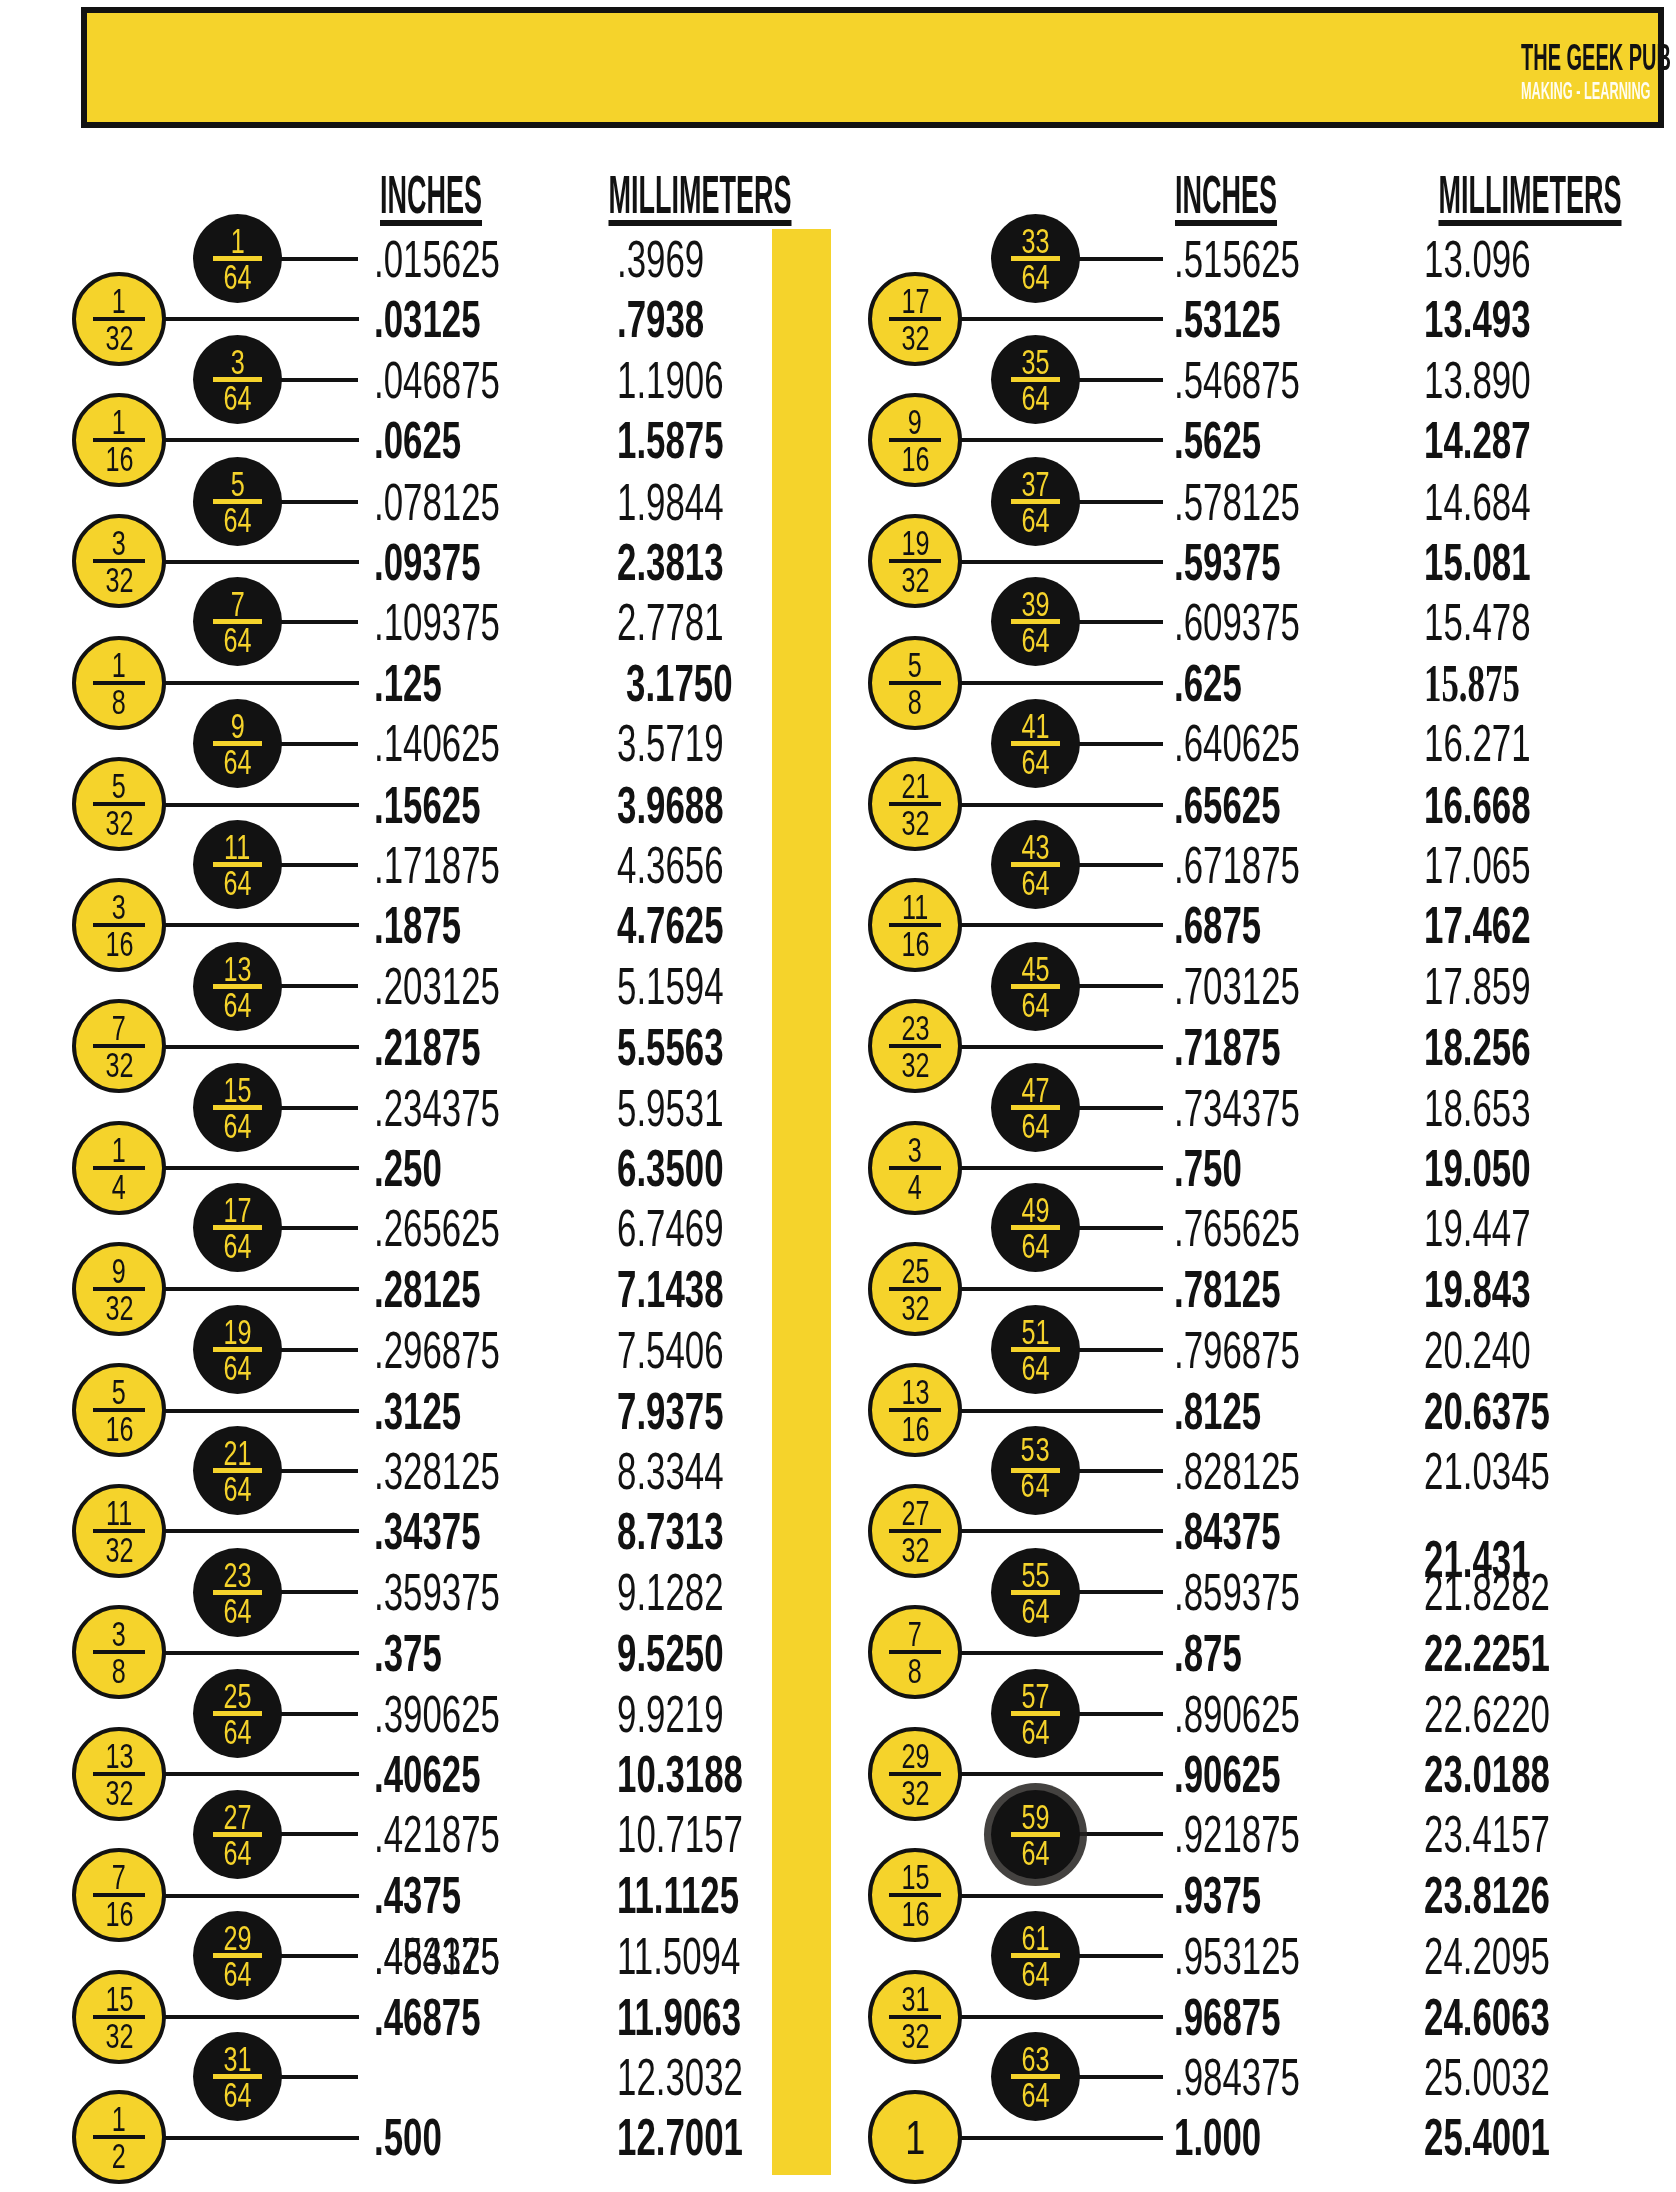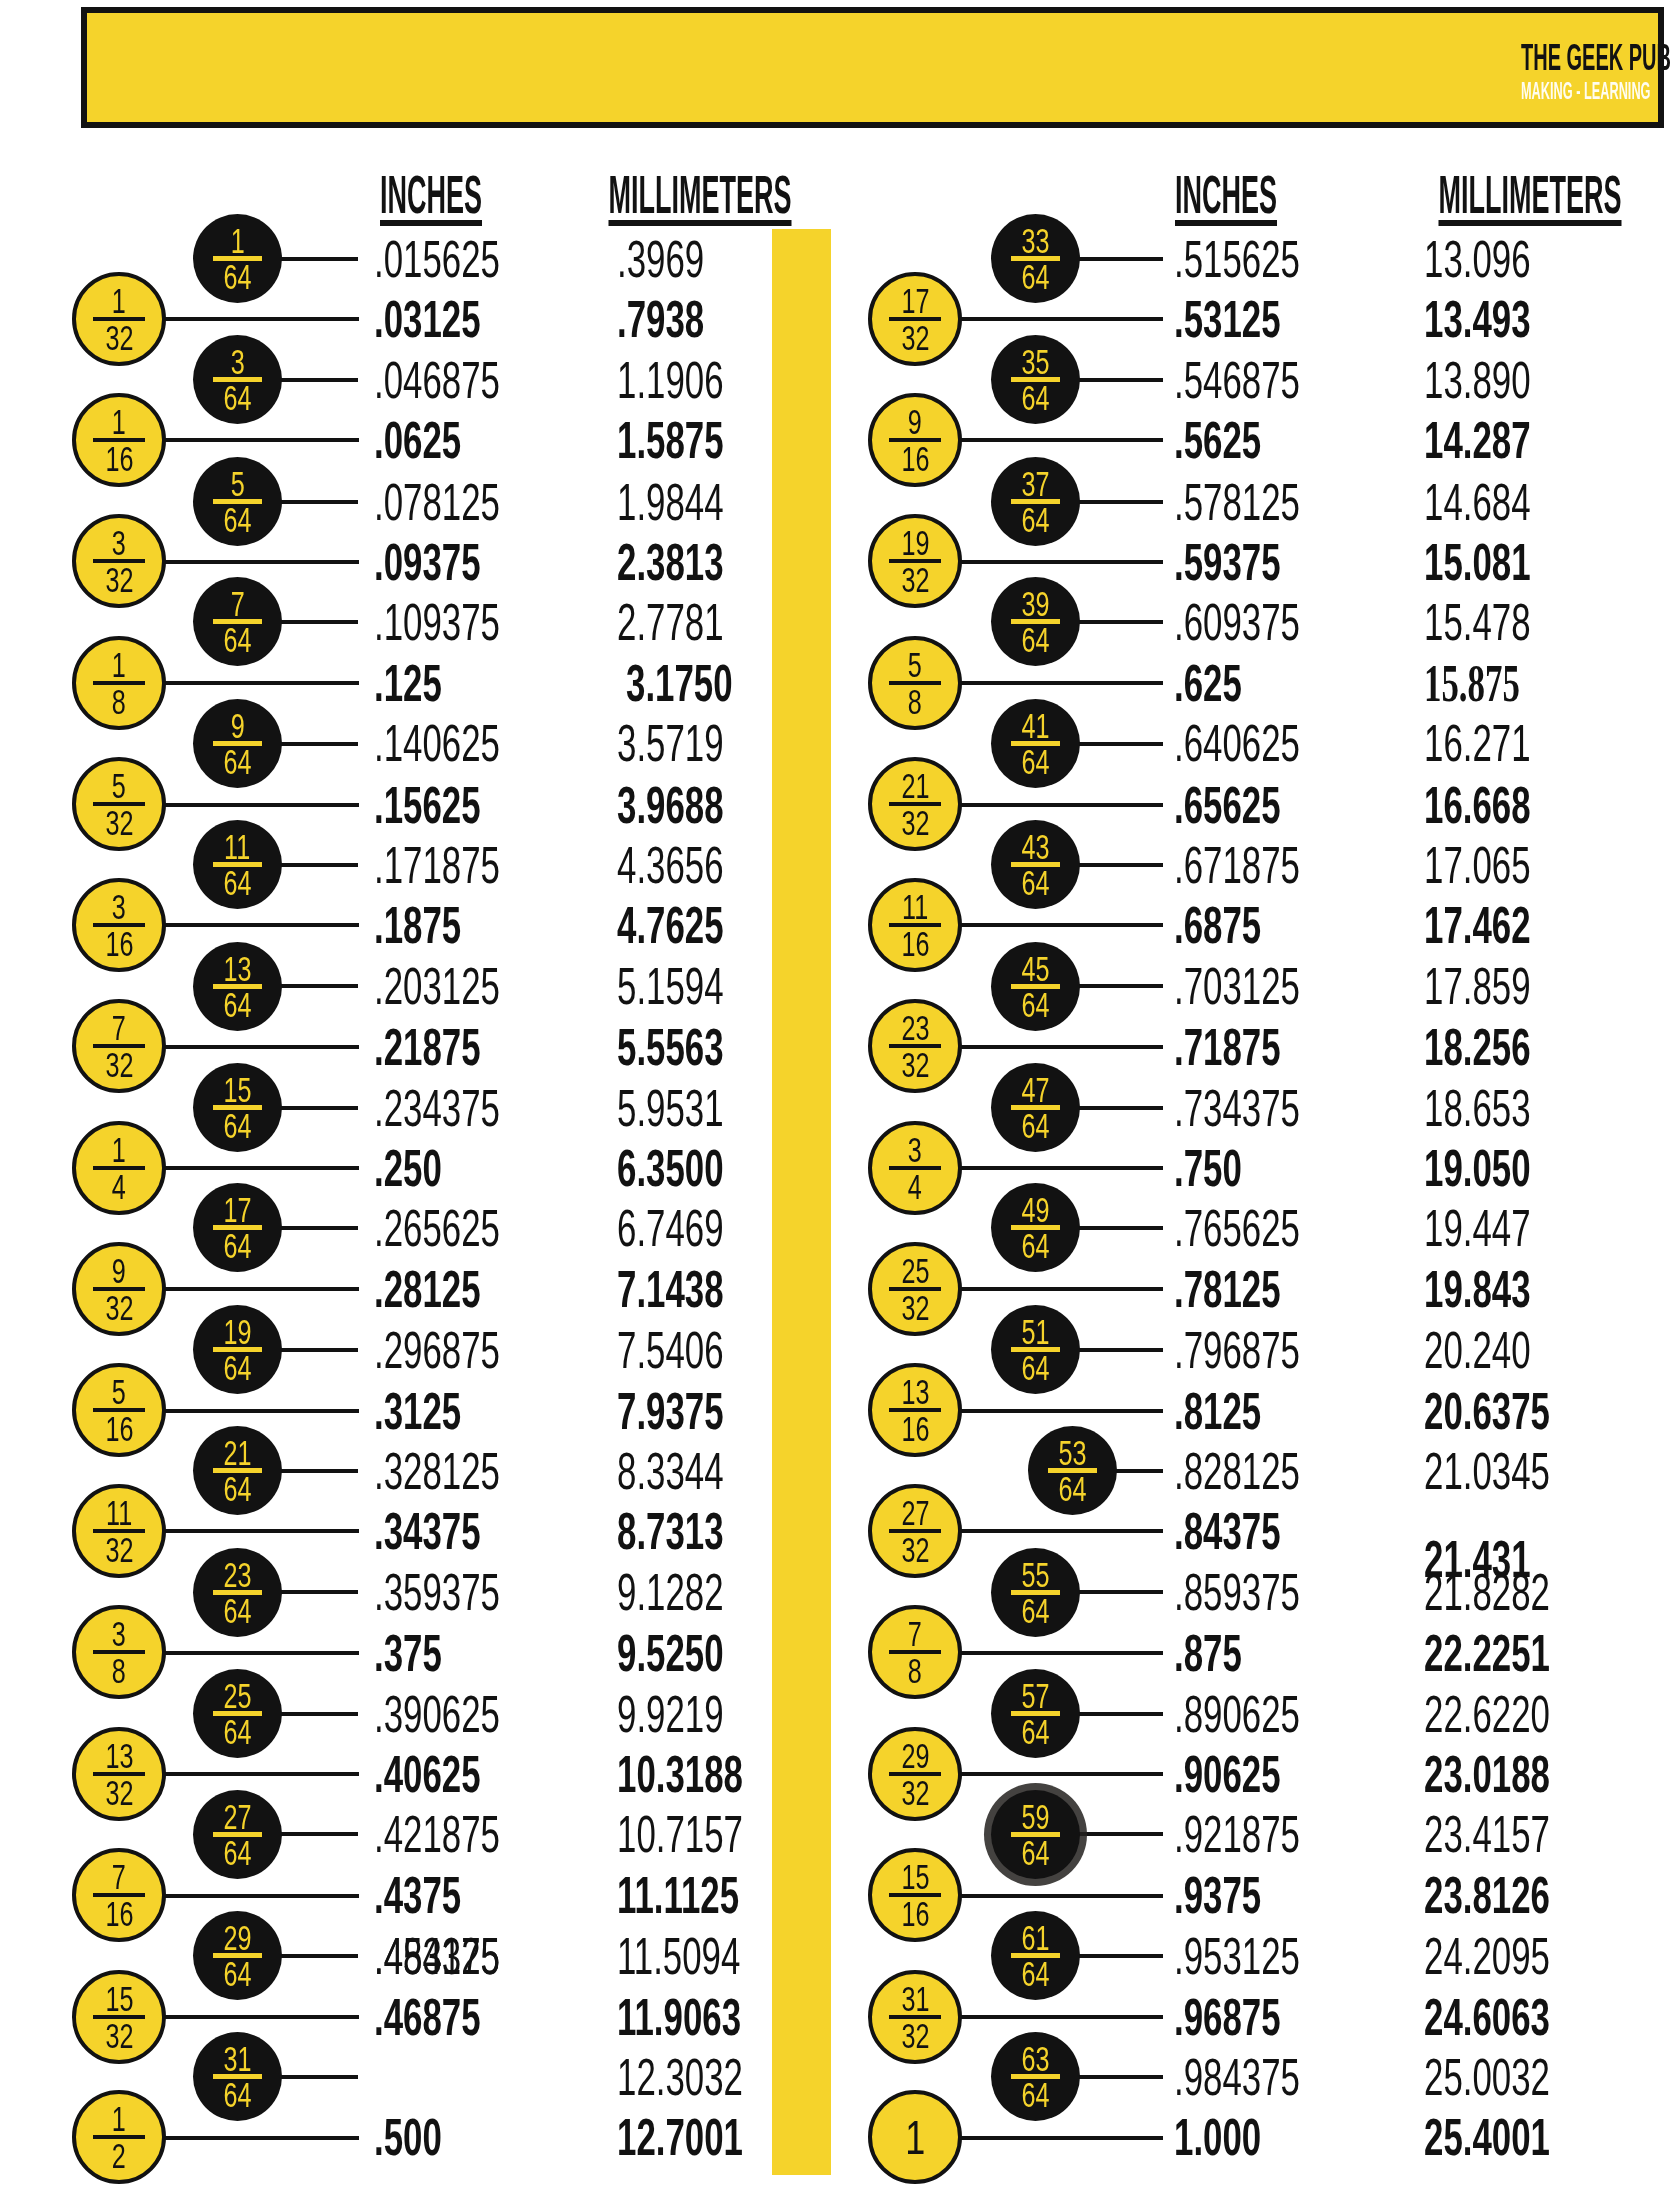--- a/index.html
+++ b/index.html
@@ -699,21 +699,21 @@
         <div class="fbar"></div>
         <span class="fnum">16</span>
       </div>
       <div class="val" style="left: 1174px; top: 1382px;">
         <span class="vtext b">.8125</span>
       </div>
       <div class="val" style="left: 1424px; top: 1382px;">
         <span class="vtext b">20.6375</span>
       </div>
       <div class="line" style="left: 1076px; top: 1469px; width: 87px;"></div>
-      <div class="badge black" style="left: 1028px; top: 1426px;">
+      <div class="badge black" style="left: 991px; top: 1426px; font-family: Liberation Mono, monospace;">
         <span class="fnum">53</span>
         <div class="fbar"></div>
         <span class="fnum">64</span>
       </div>
       <div class="val" style="left: 1174px; top: 1442px;">
         <span class="vtext">.828125</span>
       </div>
       <div class="val" style="left: 1424px; top: 1442px;">
         <span class="vtext">21.0345</span>
       </div>

